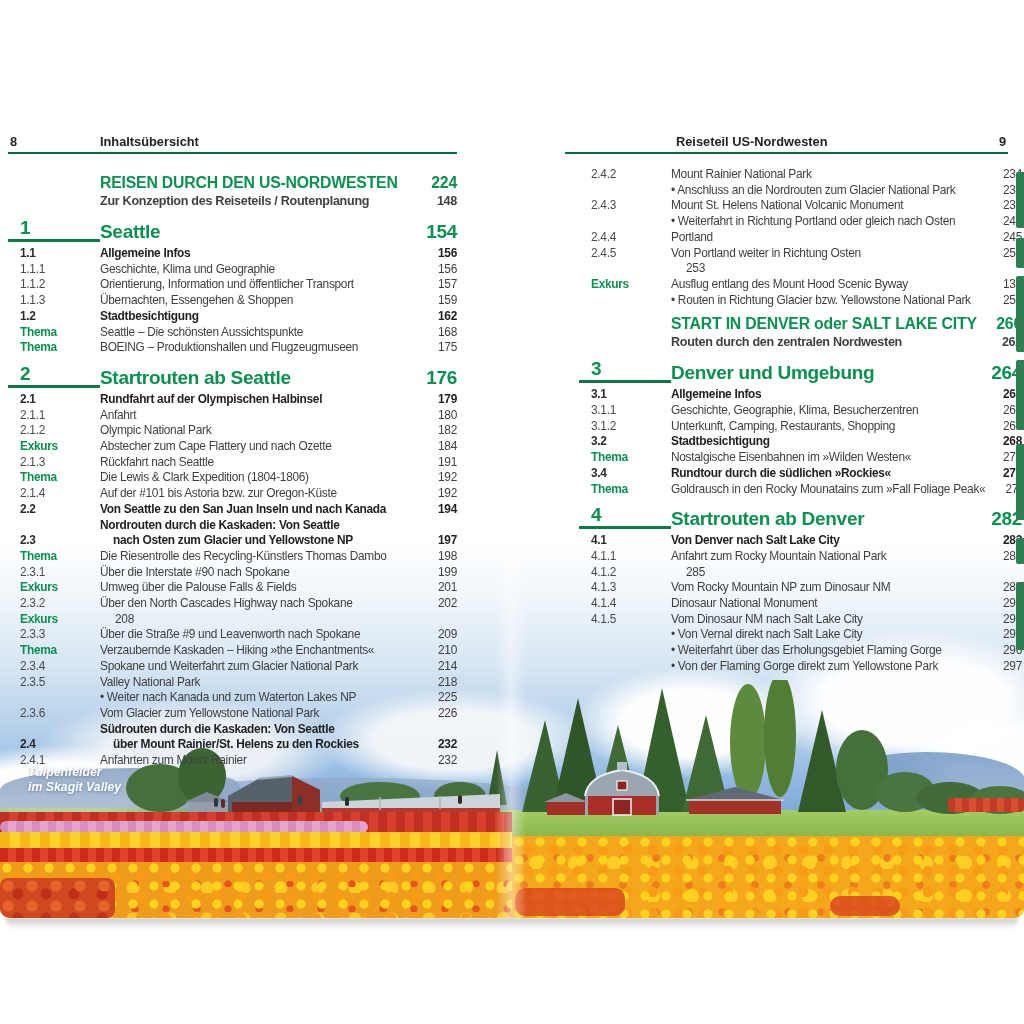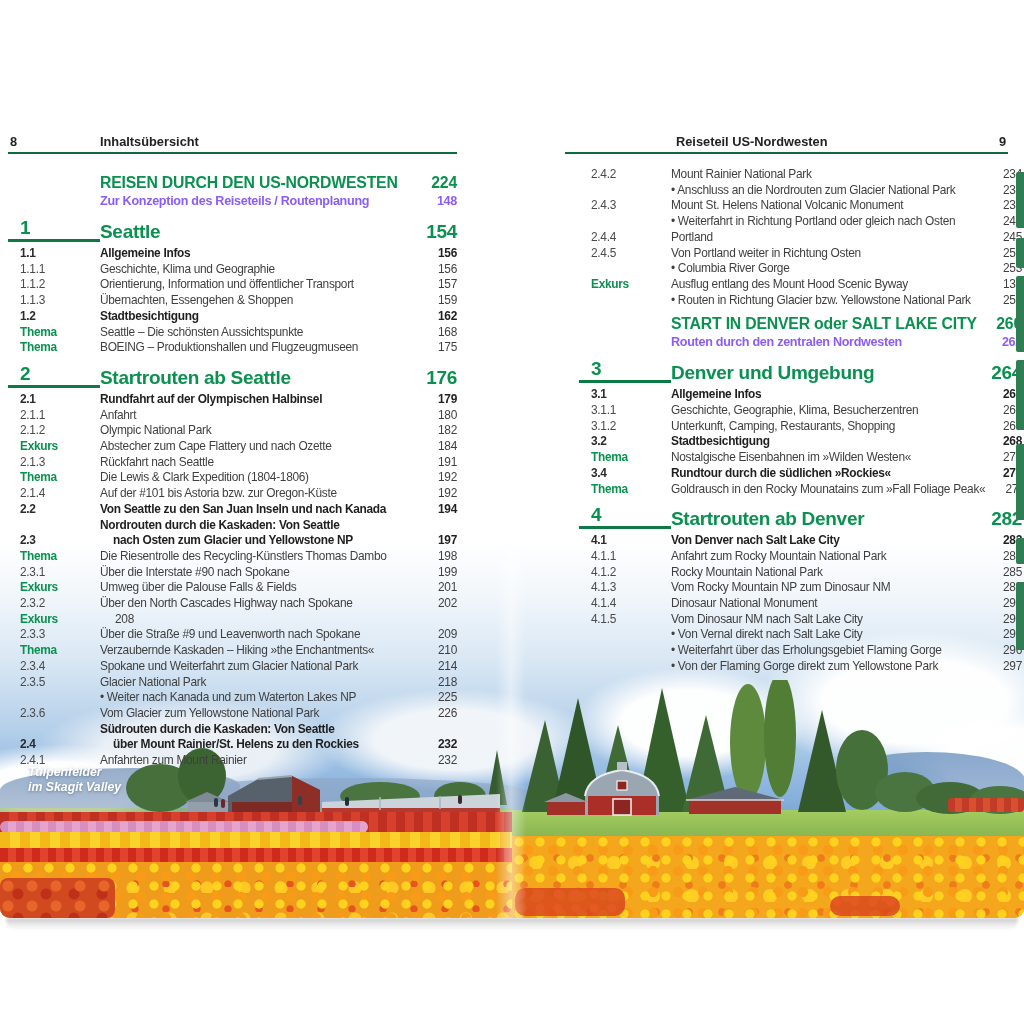--- a/index.html
+++ b/index.html
@@ -22,21 +22,21 @@
   .row{display:flex;align-items:flex-end;line-height:15.7px;font-size:11.9px;
        letter-spacing:-0.3px;color:#3f3f3f;white-space:nowrap;}
   .lbl{flex:0 0 80px;padding-left:12px;font-weight:bold;color:#2b2b2b;}
   .row.n .lbl{font-weight:normal;color:#4a4a4a;}
   .txt{flex:1;padding-right:5px;overflow:visible;}
   .num{flex:0 0 34px;text-align:right;}
   .row.b,.row.b2{font-weight:bold;color:#1f1f1f;}
   .row.th .lbl,.row.ex .lbl{color:#0a9150;font-weight:bold;}
   .row.h{margin-top:5px;}
   .row.h .txt,.row.h .num{color:#0a9150;font-weight:bold;font-size:15.8px;line-height:21px;letter-spacing:-0.2px;}
-  .row.sh .txt,.row.sh .num{font-weight:bold;color:#8b5cf6;font-size:12.6px;line-height:17px;}
+  .row.sh .txt,.row.sh .num{font-weight:bold;color:#404040;font-size:12.6px;line-height:17px;}
   .row.sec{margin:7px 0 4px;}
   .row.sec .lbl{font-size:19px;line-height:21px;color:#0a9150;border-bottom:3px solid #0d7a45;padding-bottom:1px;}
   .row.sec .txt,.row.sec .num{color:#0a9150;font-weight:bold;font-size:19px;line-height:20px;}
   .row.b2 .l2{display:block;padding-left:13px;}
   
   .photo{position:absolute;left:0;top:540px;width:1024px;height:378px;z-index:1;
          border-radius:0 0 10px 10px;overflow:hidden;}
   .sky{position:absolute;inset:0;
        background:linear-gradient(180deg,#ffffff 0%,#f2f7fb 14%,#d9e7f4 32%,#b5d0ea 50%,#8fb7e0 64%,#7fa9d6 72%);}
   .cloud{position:absolute;background:radial-gradient(ellipse at center,rgba(255,255,255,.98) 42%,rgba(255,255,255,0) 72%);}
@@ -346,21 +346,21 @@
         <span class="txt">Verzaubernde Kaskaden – Hiking »the Enchantments«</span>
         <span class="num">210</span>
       </div>
       <div class="row n">
         <span class="lbl">2.3.4</span>
         <span class="txt">Spokane und Weiterfahrt zum Glacier National Park</span>
         <span class="num">214</span>
       </div>
       <div class="row n">
         <span class="lbl">2.3.5</span>
-        <span class="txt">Glacier National Park</span>
+        <span class="txt">Valley National Park</span>
         <span class="num">218</span>
       </div>
       <div class="row bl">
         <span class="lbl"></span>
         <span class="txt">• Weiter nach Kanada und zum Waterton Lakes NP</span>
         <span class="num">225</span>
       </div>
       <div class="row n">
         <span class="lbl">2.3.6</span>
         <span class="txt">Vom Glacier zum Yellowstone National Park</span>
@@ -403,21 +403,20 @@
         <span class="txt">Portland</span>
         <span class="num">245</span>
       </div>
       <div class="row n">
         <span class="lbl">2.4.5</span>
         <span class="txt">Von Portland weiter in Richtung Osten</span>
         <span class="num">253</span>
       </div>
       <div class="row bl">
         <span class="lbl"></span>
-        <span class="txt">• Columbia River Gorge</span>
         <span class="num">253</span>
       </div>
       <div class="row ex">
         <span class="lbl">Exkurs</span>
         <span class="txt">Ausflug entlang des Mount Hood Scenic Byway</span>
         <span class="num">139</span>
       </div>
       <div class="row bl">
         <span class="lbl"></span>
         <span class="txt">• Routen in Richtung Glacier bzw. Yellowstone National Park</span>
@@ -483,21 +482,20 @@
         <span class="txt">Von Denver nach Salt Lake City</span>
         <span class="num">282</span>
       </div>
       <div class="row n">
         <span class="lbl">4.1.1</span>
         <span class="txt">Anfahrt zum Rocky Mountain National Park</span>
         <span class="num">283</span>
       </div>
       <div class="row n">
         <span class="lbl">4.1.2</span>
-        <span class="txt">Rocky Mountain National Park</span>
         <span class="num">285</span>
       </div>
       <div class="row n">
         <span class="lbl">4.1.3</span>
         <span class="txt">Vom Rocky Mountain NP zum Dinosaur NM</span>
         <span class="num">289</span>
       </div>
       <div class="row n">
         <span class="lbl">4.1.4</span>
         <span class="txt">Dinosaur National Monument</span>

